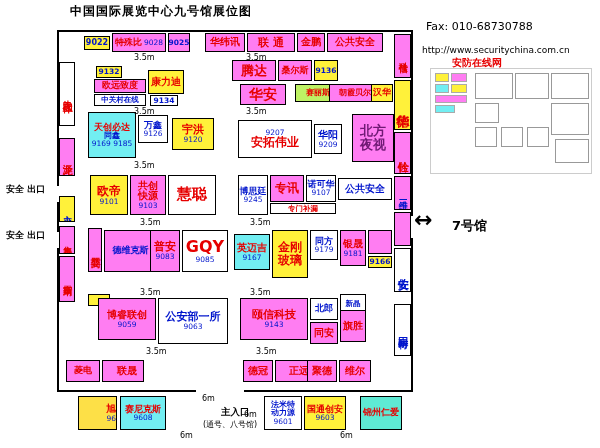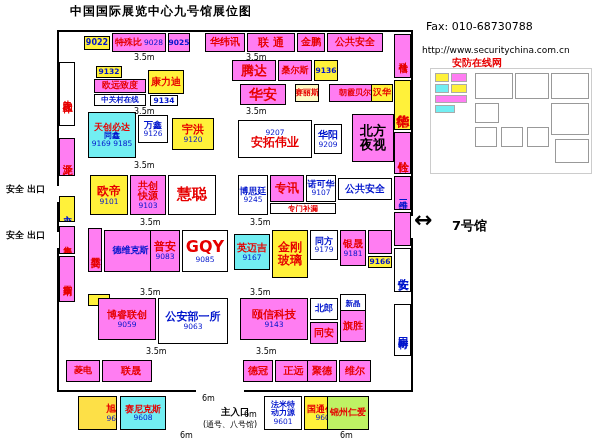--- a/index.html
+++ b/index.html
@@ -141,21 +141,21 @@
       </div>
       <div class="booth" style="left: 278px; top: 60px; width: 34px; height: 21px; background: rgb(255, 125, 242); color: rgb(230, 0, 0); font-size: 9px;">
         <span class="bn">桑尔斯</span>
       </div>
       <div class="booth" style="left: 314px; top: 60px; width: 24px; height: 21px; background: rgb(255, 241, 58); color: rgb(0, 20, 204); font-size: 7.5px;">
         <span class="bn">9136</span>
       </div>
       <div class="booth" style="left: 240px; top: 84px; width: 46px; height: 21px; background: rgb(255, 125, 242); color: rgb(230, 0, 0); font-size: 14px;">
         <span class="bn">华安</span>
       </div>
-      <div class="booth" style="left: 295px; top: 84px; width: 24px; height: 18px; background: #fef9c3; color: rgb(230, 0, 0); font-size: 8px;">
+      <div class="booth" style="left: 295px; top: 84px; width: 46px; height: 18px; background: #bef264; color: rgb(230, 0, 0); font-size: 8px;">
         <span class="bn">赛丽斯</span>
       </div>
       <div class="booth" style="left: 329px; top: 84px; width: 52px; height: 18px; background: rgb(255, 125, 242); color: rgb(230, 0, 0); font-size: 8px;">
         <span class="bn">朝霞贝尔</span>
       </div>
       <div class="booth" style="left: 371px; top: 84px; width: 22px; height: 18px; background: rgb(255, 241, 58); color: rgb(230, 0, 0); font-size: 9px;">
         <span class="bn">汉华</span>
       </div>
       <div class="booth" style="left: 88px; top: 112px; width: 48px; height: 46px; background: rgb(114, 238, 242); color: rgb(230, 0, 0); font-size: 9px;">
         <span class="bn">天创必达</span>
@@ -171,21 +171,21 @@
         <span class="bnum">9120</span>
       </div>
       <div class="booth" style="left: 238px; top: 120px; width: 74px; height: 38px; background: rgb(255, 255, 255); color: rgb(230, 0, 0); font-size: 12px;">
         <span class="bnum">9207</span>
         <span class="bn">安拓伟业</span>
       </div>
       <div class="booth" style="left: 314px; top: 124px; width: 28px; height: 30px; background: rgb(255, 255, 255); color: rgb(0, 20, 204); font-size: 10px;">
         <span class="bn">华阳</span>
         <span class="bnum">9209</span>
       </div>
-      <div class="booth" style="left: 352px; top: 114px; width: 42px; height: 48px; background: rgb(255, 125, 242); color: #000000; font-size: 13px;">
+      <div class="booth" style="left: 352px; top: 114px; width: 42px; height: 48px; background: rgb(255, 125, 242); color: #701a75; font-size: 13px;">
         <span class="bn">北方</span>
         <span class="bn">夜视</span>
       </div>
       <div class="booth" style="left: 90px; top: 175px; width: 38px; height: 40px; background: rgb(255, 241, 58); color: rgb(230, 0, 0); font-size: 12px;">
         <span class="bn">欧帝</span>
         <span class="bnum">9101</span>
       </div>
       <div class="booth" style="left: 130px; top: 175px; width: 36px; height: 40px; background: rgb(255, 125, 242); color: rgb(230, 0, 0); font-size: 10px;">
         <span class="bn">共创</span>
         <span class="bn">快源</span>
@@ -266,27 +266,27 @@
       </div>
       <div class="booth" style="left: 340px; top: 294px; width: 26px; height: 20px; background: rgb(255, 255, 255); color: rgb(0, 20, 204); font-size: 7.5px;">
         <span class="bn">新晶</span>
       </div>
       <div class="booth" style="left: 340px; top: 310px; width: 26px; height: 32px; background: rgb(255, 125, 242); color: rgb(230, 0, 0); font-size: 10px;">
         <span class="bn">旗胜</span>
       </div>
       <div class="booth" style="left: 66px; top: 360px; width: 34px; height: 22px; background: rgb(255, 125, 242); color: rgb(230, 0, 0); font-size: 9px;">
         <span class="bn">菱电</span>
       </div>
-      <div class="booth" style="left: 102px; top: 360px; width: 50px; height: 22px; background: rgb(255, 125, 242); color: rgb(230, 0, 0); font-size: 10px; padding-left: 8px;">
+      <div class="booth" style="left: 102px; top: 360px; width: 42px; height: 22px; background: rgb(255, 125, 242); color: rgb(230, 0, 0); font-size: 10px; padding-left: 8px;">
         <span class="bn">联晟</span>
       </div>
       <div class="booth" style="left: 243px; top: 360px; width: 30px; height: 22px; background: rgb(255, 125, 242); color: rgb(230, 0, 0); font-size: 10px;">
         <span class="bn">德冠</span>
       </div>
-      <div class="booth" style="left: 275px; top: 360px; width: 37px; height: 22px; background: rgb(255, 125, 242); color: rgb(230, 0, 0); font-size: 10px;">
+      <div class="booth" style="left: 275px; top: 360px; width: 48px; height: 22px; background: rgb(255, 125, 242); color: rgb(230, 0, 0); font-size: 10px;">
         <span class="bn">正远</span>
       </div>
       <div class="booth" style="left: 307px; top: 360px; width: 30px; height: 22px; background: rgb(255, 125, 242); color: rgb(230, 0, 0); font-size: 10px;">
         <span class="bn">聚德</span>
       </div>
       <div class="booth" style="left: 339px; top: 360px; width: 32px; height: 22px; background: rgb(255, 125, 242); color: rgb(230, 0, 0); font-size: 10px;">
         <span class="bn">维尔</span>
       </div>
       <div class="booth" style="left: 78px; top: 396px; width: 28px; height: 34px; background: #fde047; color: rgb(230, 0, 0); font-size: 10px; padding-left: 37px;">
         <span class="bn">旭视</span>
@@ -298,21 +298,21 @@
       </div>
       <div class="booth" style="left: 264px; top: 396px; width: 38px; height: 34px; background: rgb(255, 255, 255); color: rgb(0, 20, 204); font-size: 8px;">
         <span class="bn">法米特</span>
         <span class="bn">动力源</span>
         <span class="bnum">9601</span>
       </div>
       <div class="booth" style="left: 304px; top: 396px; width: 42px; height: 34px; background: rgb(255, 241, 58); color: rgb(230, 0, 0); font-size: 9px;">
         <span class="bn">国通创安</span>
         <span class="bnum">9603</span>
       </div>
-      <div class="booth" style="left: 327px; top: 396px; width: 42px; height: 34px; background: #bef264; color: rgb(230, 0, 0); font-size: 9px;">
+      <div class="booth" style="left: 360px; top: 396px; width: 42px; height: 34px; background: #5eead4; color: rgb(230, 0, 0); font-size: 9px;">
         <span class="bn">锦州仁爱</span>
       </div>
       <span class="dim" style="left: 134px; top: 53px;">3.5m</span>
       <span class="dim" style="left: 246px; top: 53px;">3.5m</span>
       <span class="dim" style="left: 134px; top: 107px;">3.5m</span>
       <span class="dim" style="left: 246px; top: 107px;">3.5m</span>
       <span class="dim" style="left: 134px; top: 161px;">3.5m</span>
       <span class="dim" style="left: 140px; top: 218px;">3.5m</span>
       <span class="dim" style="left: 250px; top: 218px;">3.5m</span>
       <span class="dim" style="left: 140px; top: 288px;">3.5m</span>

